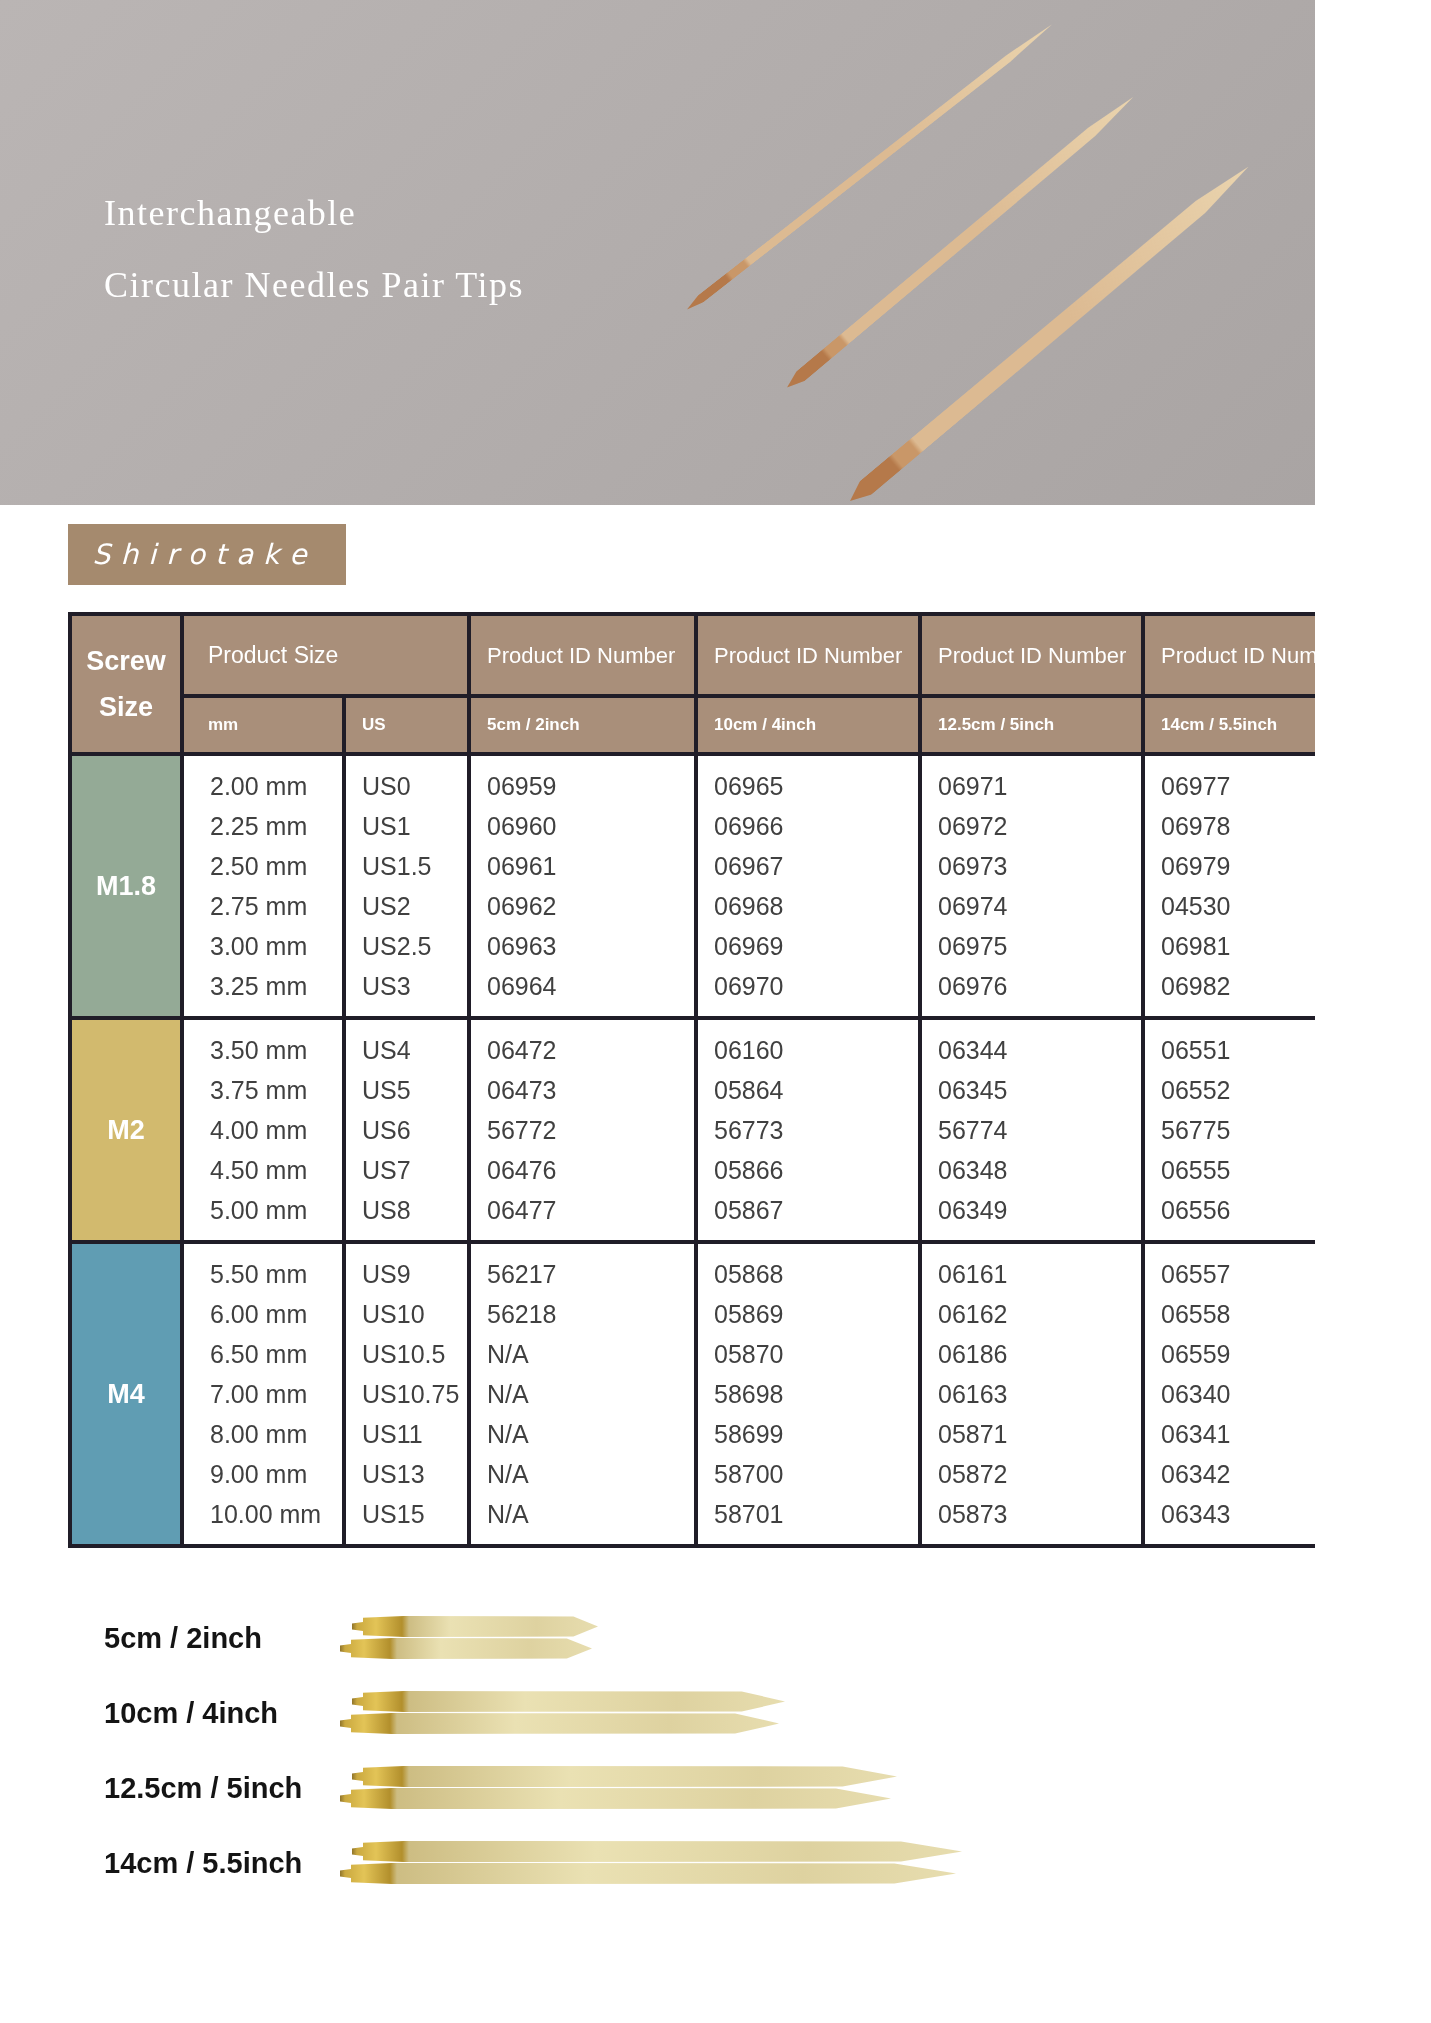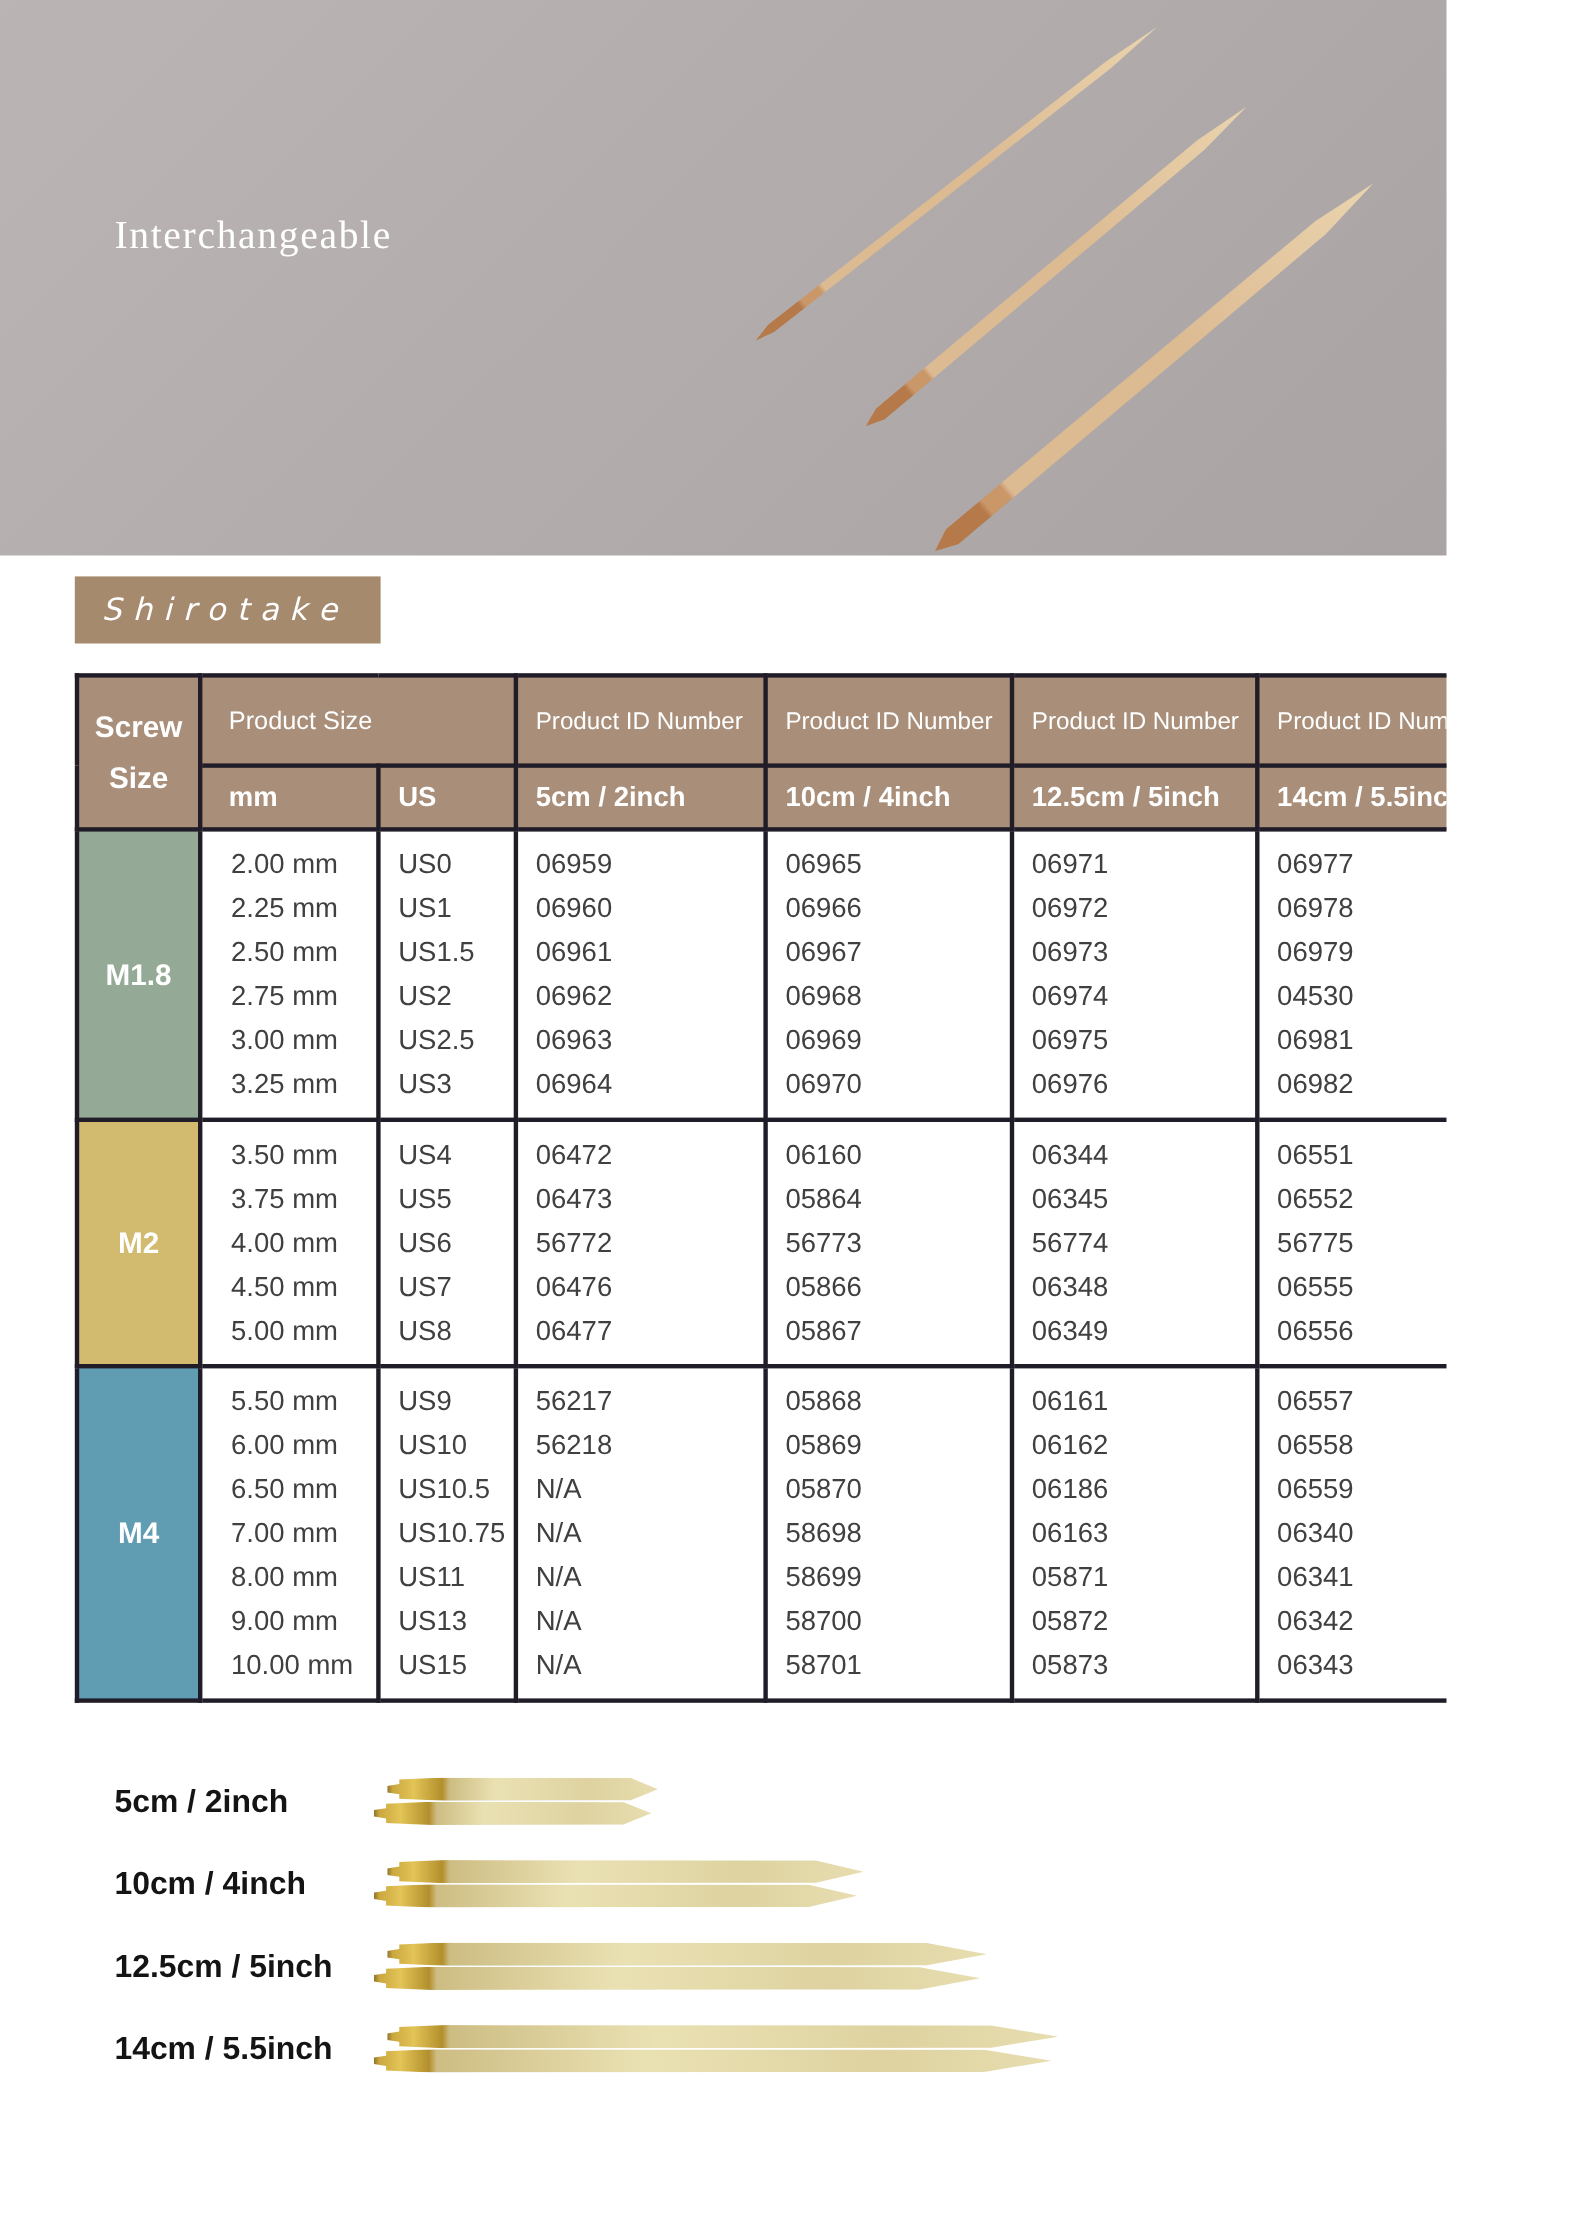--- a/index.html
+++ b/index.html
@@ -26,21 +26,21 @@
   .brand-box span{font-family:"DejaVu Sans",sans-serif;font-style:italic;font-size:28px;
         letter-spacing:10px;transform:skewX(-4deg);}
 
   
   table.spec{position:absolute;left:68px;top:612px;width:1295px;border-collapse:collapse;
         table-layout:fixed;padding-left:28px;}
   table.spec th,table.spec td{border:4px solid #201d28;}
   thead th{background:#a98f7a;color:#ffffff;text-align:left;vertical-align:middle;}
   th.idhead{font-weight:normal;font-size:22px;line-height:27px;padding-left:16px;height:76px;}
   th.pshead{font-weight:normal;font-size:23px;padding-left:24px;height:76px;}
-  tr.h2row th{height:52px;font-weight:bold;font-size:25px;padding-left:16px;}
+  tr.h2row th{height:52px;font-weight:bold;font-size:17px;padding-left:16px;}
   tr.h2row th.mmh{padding-left:24px;}
   th.screw{text-align:center;font-weight:bold;font-size:27px;line-height:46px;padding:0;}
   tbody th.section{color:#ffffff;font-weight:bold;font-size:27px;text-align:center;
         vertical-align:middle;}
   tbody td{background:#ffffff;vertical-align:top;padding:10px 0 10px 16px;
         font-size:25px;color:#404040;}
   tbody td.mmcol{padding-left:26px;}
   tbody .line{height:40px;line-height:40px;white-space:nowrap;}
 
   
@@ -63,20 +63,21 @@
 <body>
 
 <div class="page">
 
   <div class="hero">
     <div class="hneedle n1"></div>
     <div class="hneedle n2"></div>
     <div class="hneedle n3"></div>
     <div class="hero-title">
       <div class="l1">Interchangeable</div>
+      <div class="l2">Circular Needles Pair Tips</div>
     </div>
   </div>
 
   <div class="brand-box">
     <span>Shirotake</span>
   </div>
 
   <table class="spec">
     <colgroup>
       <col style="width:112px">

